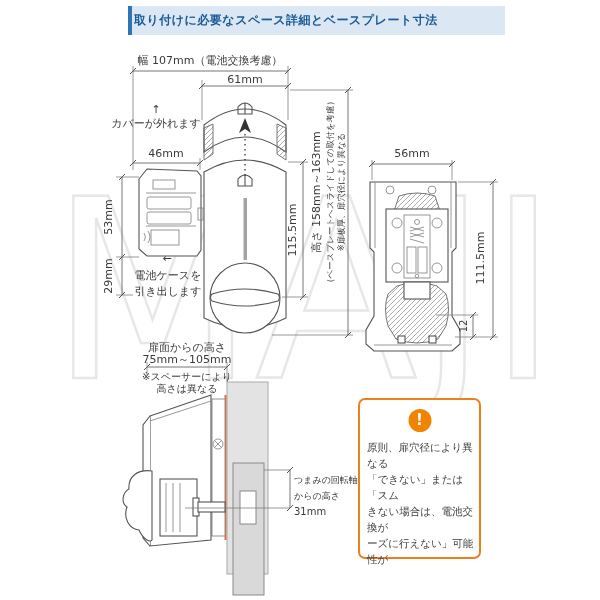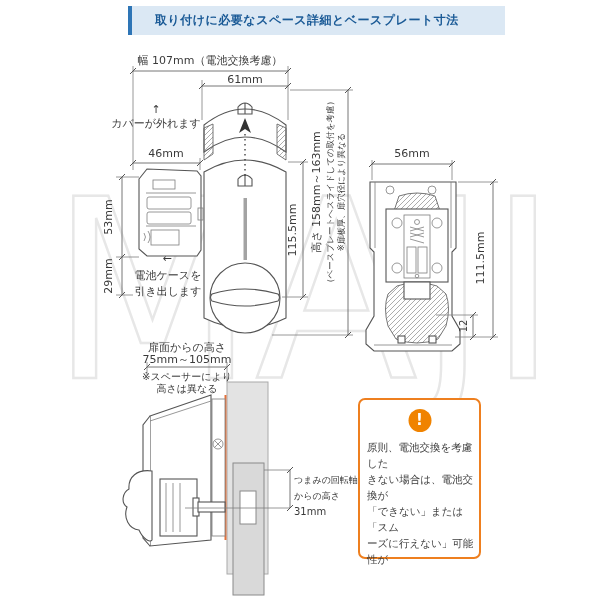--- a/index.html
+++ b/index.html
@@ -2,21 +2,21 @@
 <html><head>
 <meta charset="utf-8">
 <style>
   html,body{margin:0;padding:0;background:#fff;}
   .canvas{position:relative;width:600px;height:600px;background:#fff;overflow:hidden;
           font-family:"DejaVu Sans",sans-serif;}
   .art{position:absolute;left:0;top:0;}
   
   .header{position:absolute;left:128px;top:6px;width:373px;height:29px;background:#dbe8f4;
           border-left:4px solid #2e75b6;display:flex;align-items:center;}
-  .header span{font-size:12px;font-weight:bold;color:#1a5a96;padding-left:23px;letter-spacing:.5px;}
+  .header span{font-size:12px;font-weight:bold;color:#1a5a96;padding-left:2px;letter-spacing:.5px;}
   
   .warnbox{position:absolute;left:358px;top:398px;width:119px;height:157px;
            border:2px solid #ee7f1f;border-radius:7px;background:#fff;}
   .warnicon{position:absolute;left:50%;transform:translateX(-50%);top:9px;width:23px;height:23px;
             border-radius:50%;background:#f08300;color:#fff;font-weight:bold;text-align:center;
             line-height:23px;font-size:15px;}
   .warntext{position:absolute;top:39px;left:7px;right:4px;font-size:10.5px;line-height:16px;color:#3c3c3c;}
   
   .ln{fill:none;stroke:#555;stroke-width:1.1;}
   .ln2{fill:#fff;stroke:#555;stroke-width:1.1;}
@@ -206,21 +206,21 @@
   </g>
 </svg>
 
 <div class="header">
   <span>取り付けに必要なスペース詳細とベースプレート寸法</span>
 </div>
 
 <div class="warnbox">
   <div class="warnicon">!</div>
   <div class="warntext">
-    <div>原則、電池交換を考慮した</div>
+    <div>原則、扉穴径により異なる</div>
+    <div>「できない」または「スム</div>
     <div>きない場合は、電池交換が</div>
-    <div>「できない」または「スム</div>
     <div>ーズに行えない」可能性が</div>
 
   </div>
 </div>
 
 </div>
 
 </body></html>

